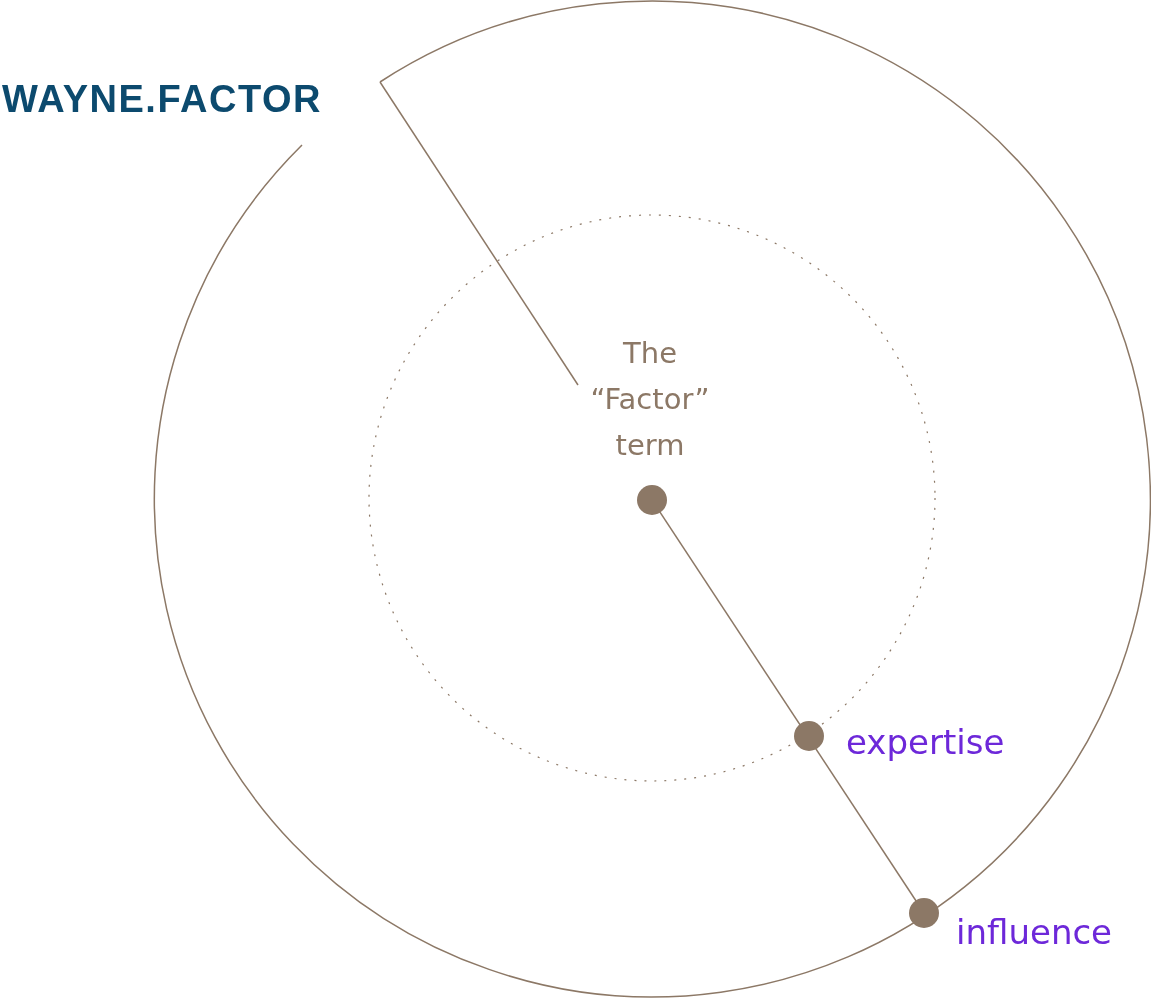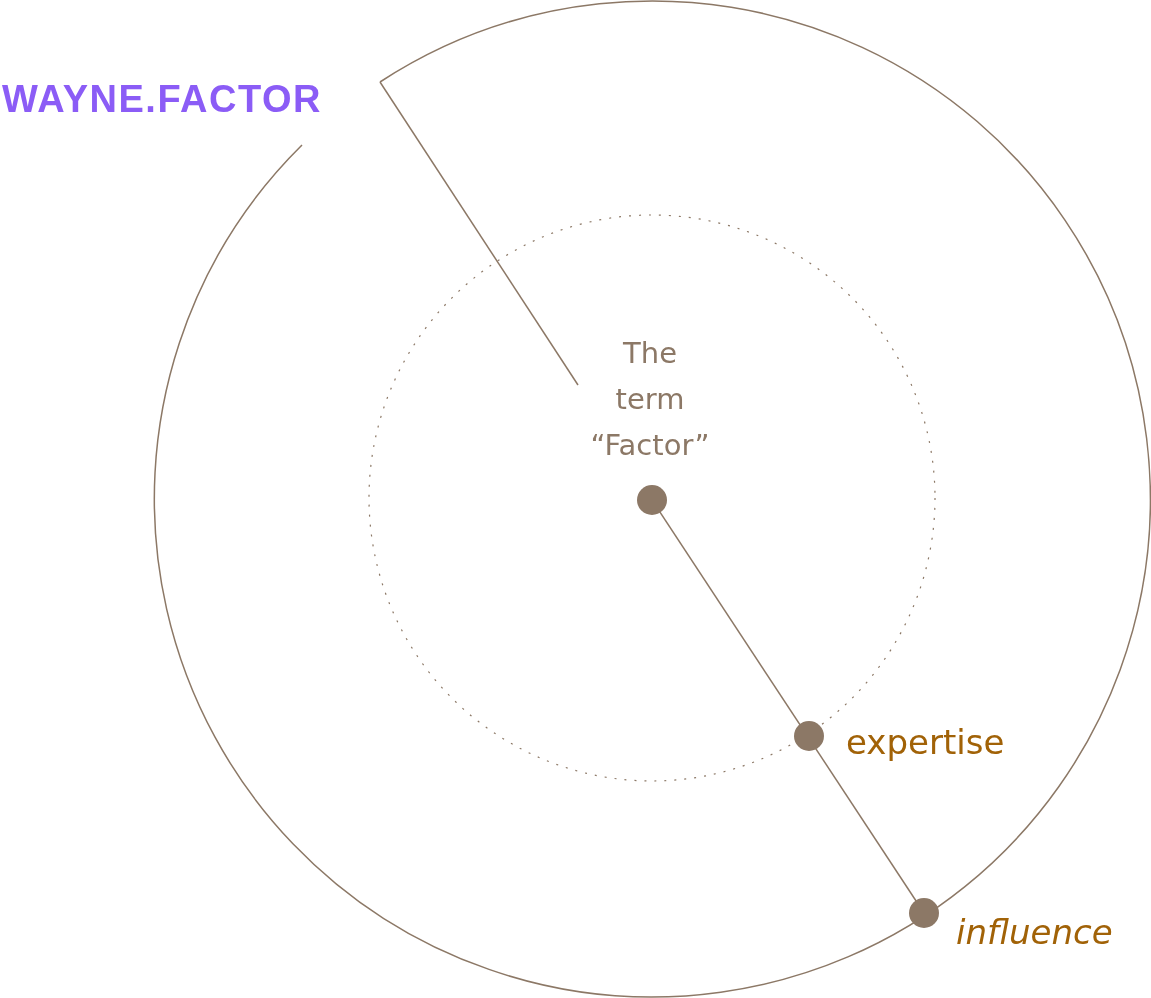--- a/index.html
+++ b/index.html
@@ -2,33 +2,33 @@
 <html><head>
   <meta charset="utf-8">
   <style>
     html, body { margin: 0; padding: 0; background: #ffffff; }
     body { width: 1151px; height: 998px; position: relative; overflow: hidden; }
     .canvas { position: absolute; left: 0; top: 0; width: 1151px; height: 998px; }
     .brand {
       position: absolute; left: 2px; top: 78px;
       font-family: "Liberation Sans", sans-serif;
       font-weight: bold; font-size: 38px; letter-spacing: 1.5px;
-      color: #8b5cf6;
+      color: #0c4a6e;
     }
     .center-label {
       position: absolute; left: 540px; top: 330px; width: 220px;
       text-align: center;
       font-family: "DejaVu Sans", sans-serif;
       font-size: 29px; line-height: 46px;
       color: #8c7866;
     }
     .node-label {
       position: absolute;
       font-family: "DejaVu Sans", sans-serif;
-      font-size: 34px; color: #a16207;
+      font-size: 34px; color: #6d28d9;
     }
   </style>
 </head>
 <body>
 
 <div class="canvas">
   <svg width="1151" height="998" viewBox="0 0 1151 998">
 
     <path d="M 380 82 A 498 498 0 1 1 302 145" fill="none" stroke="#8c7866" stroke-width="1.5"></path>
 
@@ -40,19 +40,19 @@
 
     <circle cx="652" cy="500" r="15" fill="#8c7866"></circle>
     <circle cx="809" cy="736" r="15" fill="#8c7866"></circle>
     <circle cx="924" cy="913" r="15" fill="#8c7866"></circle>
   </svg>
 
   <div class="brand">WAYNE.FACTOR</div>
 
   <div class="center-label">
     <div>The</div>
+    <div>“Factor”</div>
     <div>term</div>
-    <div>“Factor”</div>
   </div>
 
   <div class="node-label" style="left:846px; top:722px;">expertise</div>
-  <div class="node-label" style="left:956px; top:912px;font-style:italic;">influence</div>
+  <div class="node-label" style="left:956px; top:912px;">influence</div>
 </div>
 
 </body></html>

